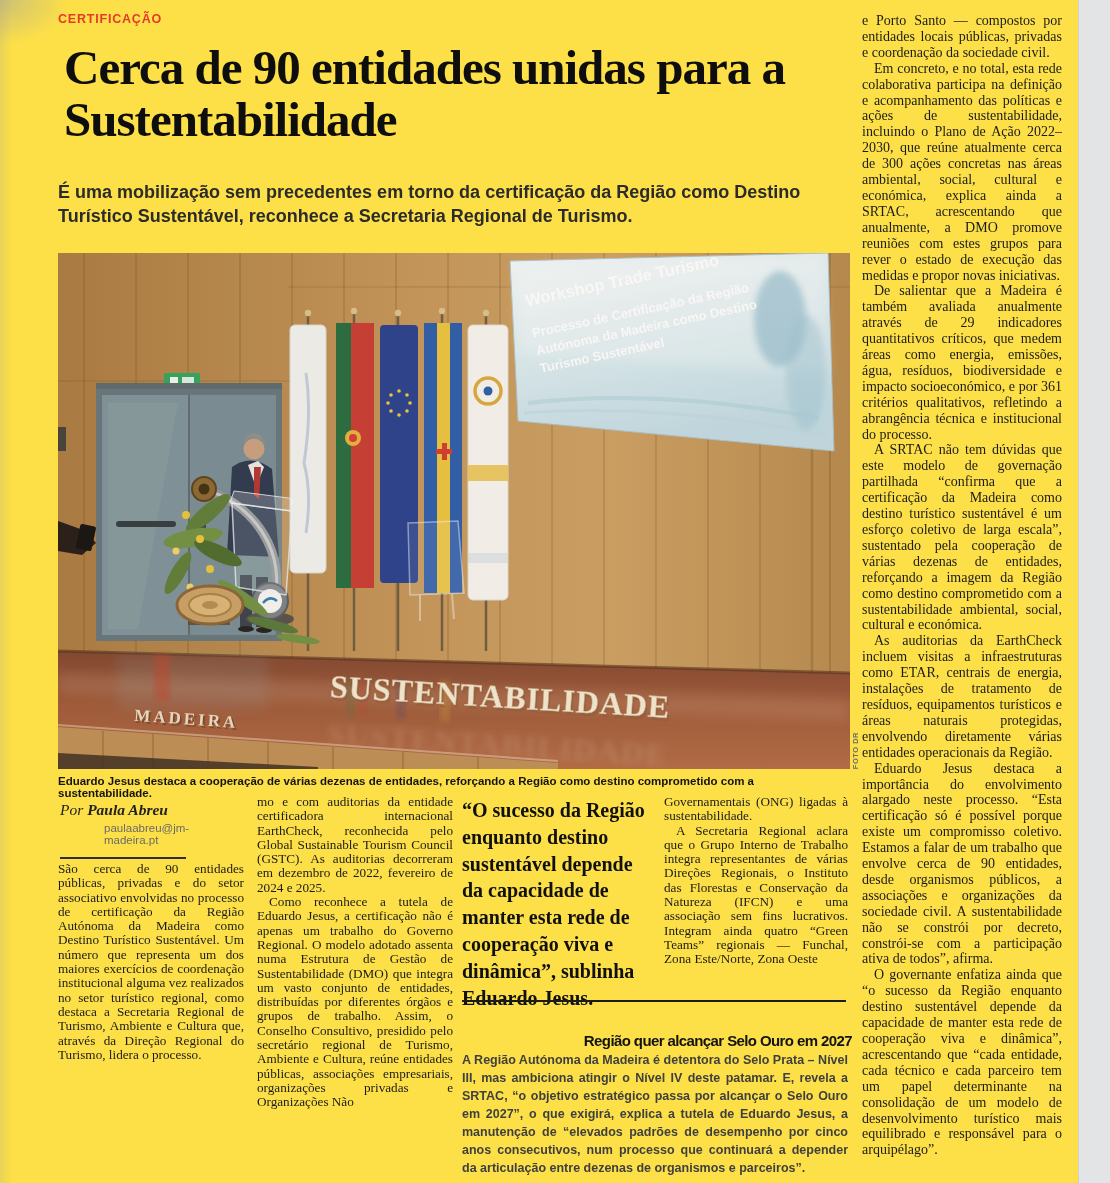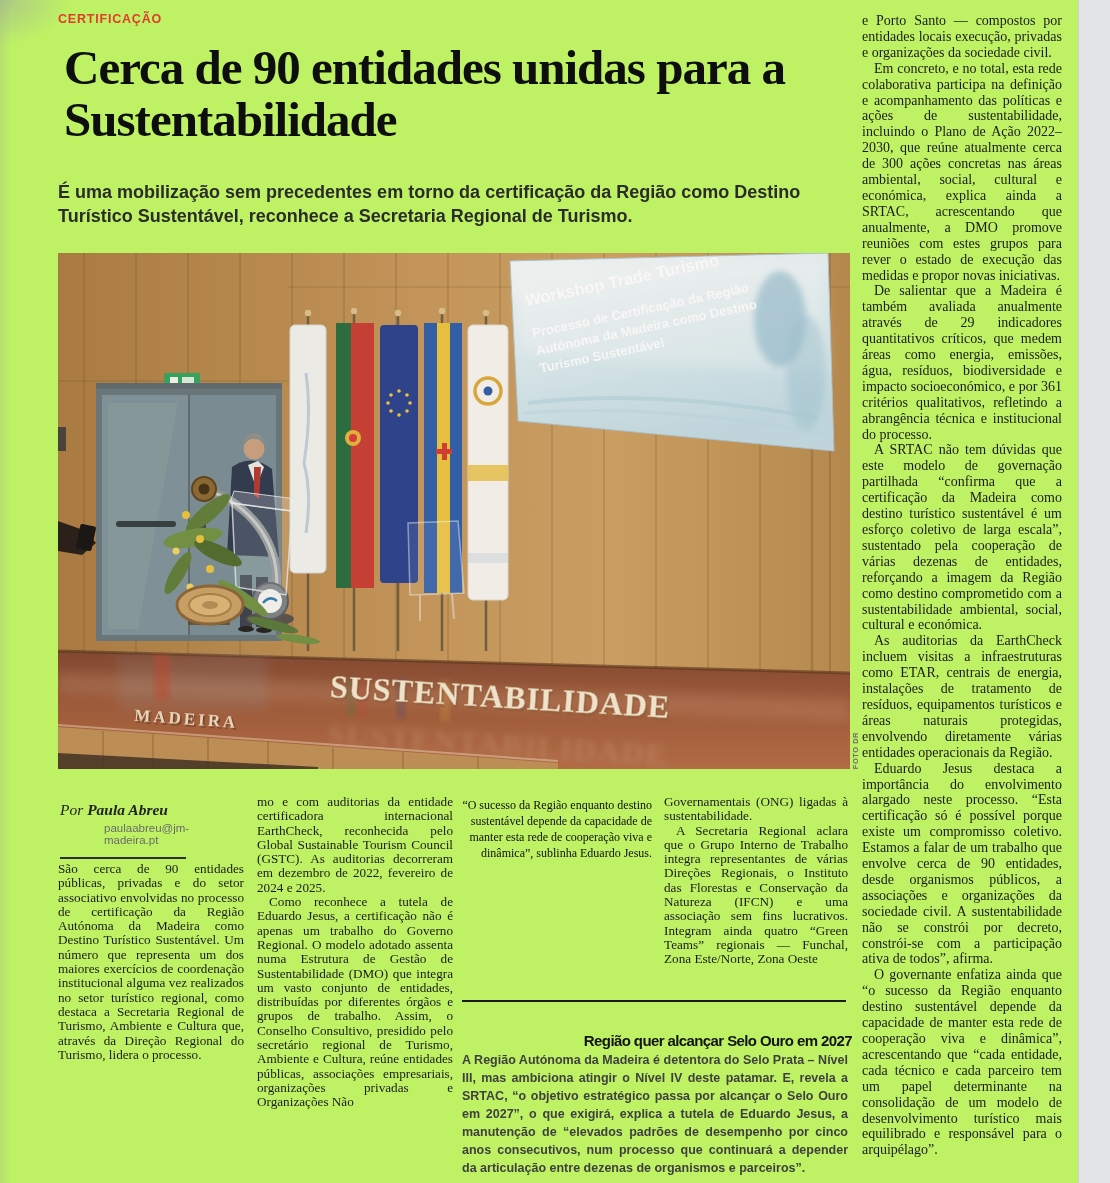--- a/index.html
+++ b/index.html
@@ -1,16 +1,16 @@
 <!DOCTYPE html>
 <html><head>
 <meta charset="utf-8">
 <style>
   html,body{margin:0;padding:0;background:#f4f4f4;}
-  .page{position:relative;width:1110px;height:1183px;background:#bef264;overflow:hidden;
+  .page{position:relative;width:1110px;height:1183px;background:#fde047;overflow:hidden;
         font-family:"Liberation Serif",serif;color:#1c1c1c;}
   .edge-left{position:absolute;left:0;top:0;width:12px;height:100%;
         background:linear-gradient(90deg,rgba(150,152,155,.20),rgba(255,255,255,0));}
   .corner-shade{position:absolute;left:0;top:0;width:70px;height:46px;
         background:radial-gradient(ellipse at 0 0,rgba(155,160,165,.5),rgba(255,255,255,0) 70%);}
   .right-band{position:absolute;left:1078px;top:0;width:32px;height:1183px;background:#e2e4e6;
         border-left:1px solid #cdd0d2;}
 
   .kicker{position:absolute;left:58px;top:12px;font-family:"Liberation Sans",sans-serif;
         font-weight:bold;font-size:12.5px;letter-spacing:.8px;color:#e23b2e;}
@@ -33,22 +33,22 @@
   .byline .rule{width:126px;border-top:2px solid #2e2e2e;margin-top:11px;}
 
   .bodycol{position:absolute;text-align:justify;font-size:13.2px;line-height:14.3px;color:#1b1b1b;}
   .bodycol p{margin:0;}
   .bodycol p + p{text-indent:12px;}
   .col1{left:58px;top:862px;width:186px;height:293px;overflow:hidden;}
   .col2{left:257px;top:795px;width:196px;height:360px;overflow:hidden;}
   .col4{left:664px;top:795px;width:184px;height:290px;overflow:hidden;}
   .sidebar{left:862px;top:13px;width:200px;height:1160px;overflow:hidden;font-size:14px;line-height:15.9px;}
 
-  .pullquote{position:absolute;left:462px;top:797px;width:190px;font-weight:normal;
-        font-size:12px;line-height:1.34;color:#101010;text-align:right;}
+  .pullquote{position:absolute;left:462px;top:797px;width:190px;font-weight:bold;
+        font-size:20px;line-height:1.34;color:#101010;}
 
   .subrule{position:absolute;left:462px;top:1000px;width:384px;border-top:2px solid #1b1b1b;}
   .subtitle{position:absolute;left:460px;top:1032px;width:392px;font-family:"Liberation Sans",sans-serif;
         font-weight:bold;font-size:15px;letter-spacing:-0.6px;color:#131313;text-align:right;}
   .subbody{position:absolute;left:462px;top:1051px;width:386px;font-family:"Liberation Sans",sans-serif;
         font-weight:bold;font-size:12.5px;line-height:1.44;color:#3f3f3f;text-align:justify;}
 </style>
 </head>
 <body>
 
@@ -284,20 +284,21 @@
 
       <g>
         <polygon points="0,268 28,278 38,290 24,302 0,298" fill="#241c18"></polygon>
         <rect x="20" y="272" width="16" height="25" rx="2" fill="#111111" transform="rotate(12 28 284)"></rect>
       </g>
 
       <rect x="0" y="0" width="792" height="516" fill="#c88a4e" opacity="0.05"></rect>
     </svg>
   </div>
   <div class="credit">FOTO DR</div>
+  <div class="caption">Eduardo Jesus destaca a cooperação de várias dezenas de entidades, reforçando a Região como destino comprometido com a sustentabilidade.</div>
 
   <div class="byline">
     <div class="who">
       <span>Por</span>
       <b>Paula Abreu</b>
     </div>
     <div class="mail">paulaabreu@jm-madeira.pt</div>
     <div class="rule"></div>
   </div>
 
@@ -307,21 +308,21 @@
   <div class="bodycol col2">
     <p>mo e com auditorias da entidade certificadora internacional EarthCheck, reconhecida pelo Global Sustainable Tourism Council (GSTC). As auditorias decorreram em dezembro de 2022, fevereiro de 2024 e 2025.</p>
     <p>Como reconhece a tutela de Eduardo Jesus, a certificação não é apenas um trabalho do Governo Regional. O modelo adotado assenta numa Estrutura de Gestão de Sustentabilidade (DMO) que integra um vasto conjunto de entidades, distribuídas por diferentes órgãos e grupos de trabalho. Assim, o Conselho Consultivo, presidido pelo secretário regional de Turismo, Ambiente e Cultura, reúne entidades públicas, associações empresariais, organizações privadas e Organizações Não</p>
   </div>
   <div class="pullquote">“O sucesso da Região enquanto destino sustentável depende da capacidade de manter esta rede de cooperação viva e dinâmica”, sublinha Eduardo Jesus.</div>
   <div class="bodycol col4">
     <p>Governamentais (ONG) ligadas à sustentabilidade.</p>
     <p>A Secretaria Regional aclara que o Grupo Interno de Trabalho integra representantes de várias Direções Regionais, o Instituto das Florestas e Conservação da Natureza (IFCN) e uma associação sem fins lucrativos. Integram ainda quatro “Green Teams” regionais — Funchal, Zona Este/Norte, Zona Oeste</p>
   </div>
   <div class="bodycol sidebar">
-    <p>e Porto Santo — compostos por entidades locais execução, privadas e organizações da sociedade civil.</p>
+    <p>e Porto Santo — compostos por entidades locais públicas, privadas e coordenação da sociedade civil.</p>
     <p>Em concreto, e no total, esta rede colaborativa participa na definição e acompanhamento das políticas e ações de sustentabilidade, incluindo o Plano de Ação 2022–2030, que reúne atualmente cerca de 300 ações concretas nas áreas ambiental, social, cultural e económica, explica ainda a SRTAC, acrescentando que anualmente, a DMO promove reuniões com estes grupos para rever o estado de execução das medidas e propor novas iniciativas.</p>
     <p>De salientar que a Madeira é também avaliada anualmente através de 29 indicadores quantitativos críticos, que medem áreas como energia, emissões, água, resíduos, biodiversidade e impacto socioeconómico, e por 361 critérios qualitativos, refletindo a abrangência técnica e institucional do processo.</p>
     <p>A SRTAC não tem dúvidas que este modelo de governação partilhada “confirma que a certificação da Madeira como destino turístico sustentável é um esforço coletivo de larga escala”, sustentado pela cooperação de várias dezenas de entidades, reforçando a imagem da Região como destino comprometido com a sustentabilidade ambiental, social, cultural e económica.</p>
     <p>As auditorias da EarthCheck incluem visitas a infraestruturas como ETAR, centrais de energia, instalações de tratamento de resíduos, equipamentos turísticos e áreas naturais protegidas, envolvendo diretamente várias entidades operacionais da Região.</p>
     <p>Eduardo Jesus destaca a importância do envolvimento alargado neste processo. “Esta certificação só é possível porque existe um compromisso coletivo. Estamos a falar de um trabalho que envolve cerca de 90 entidades, desde organismos públicos, a associações e organizações da sociedade civil. A sustentabilidade não se constrói por decreto, constrói-se com a participação ativa de todos”, afirma.</p>
     <p>O governante enfatiza ainda que “o sucesso da Região enquanto destino sustentável depende da capacidade de manter esta rede de cooperação viva e dinâmica”, acrescentando que “cada entidade, cada técnico e cada parceiro tem um papel determinante na consolidação de um modelo de desenvolvimento turístico mais equilibrado e responsável para o arquipélago”.</p>
   </div>
 
   <div class="subrule"></div>
   <div class="subtitle">Região quer alcançar Selo Ouro em 2027</div>

